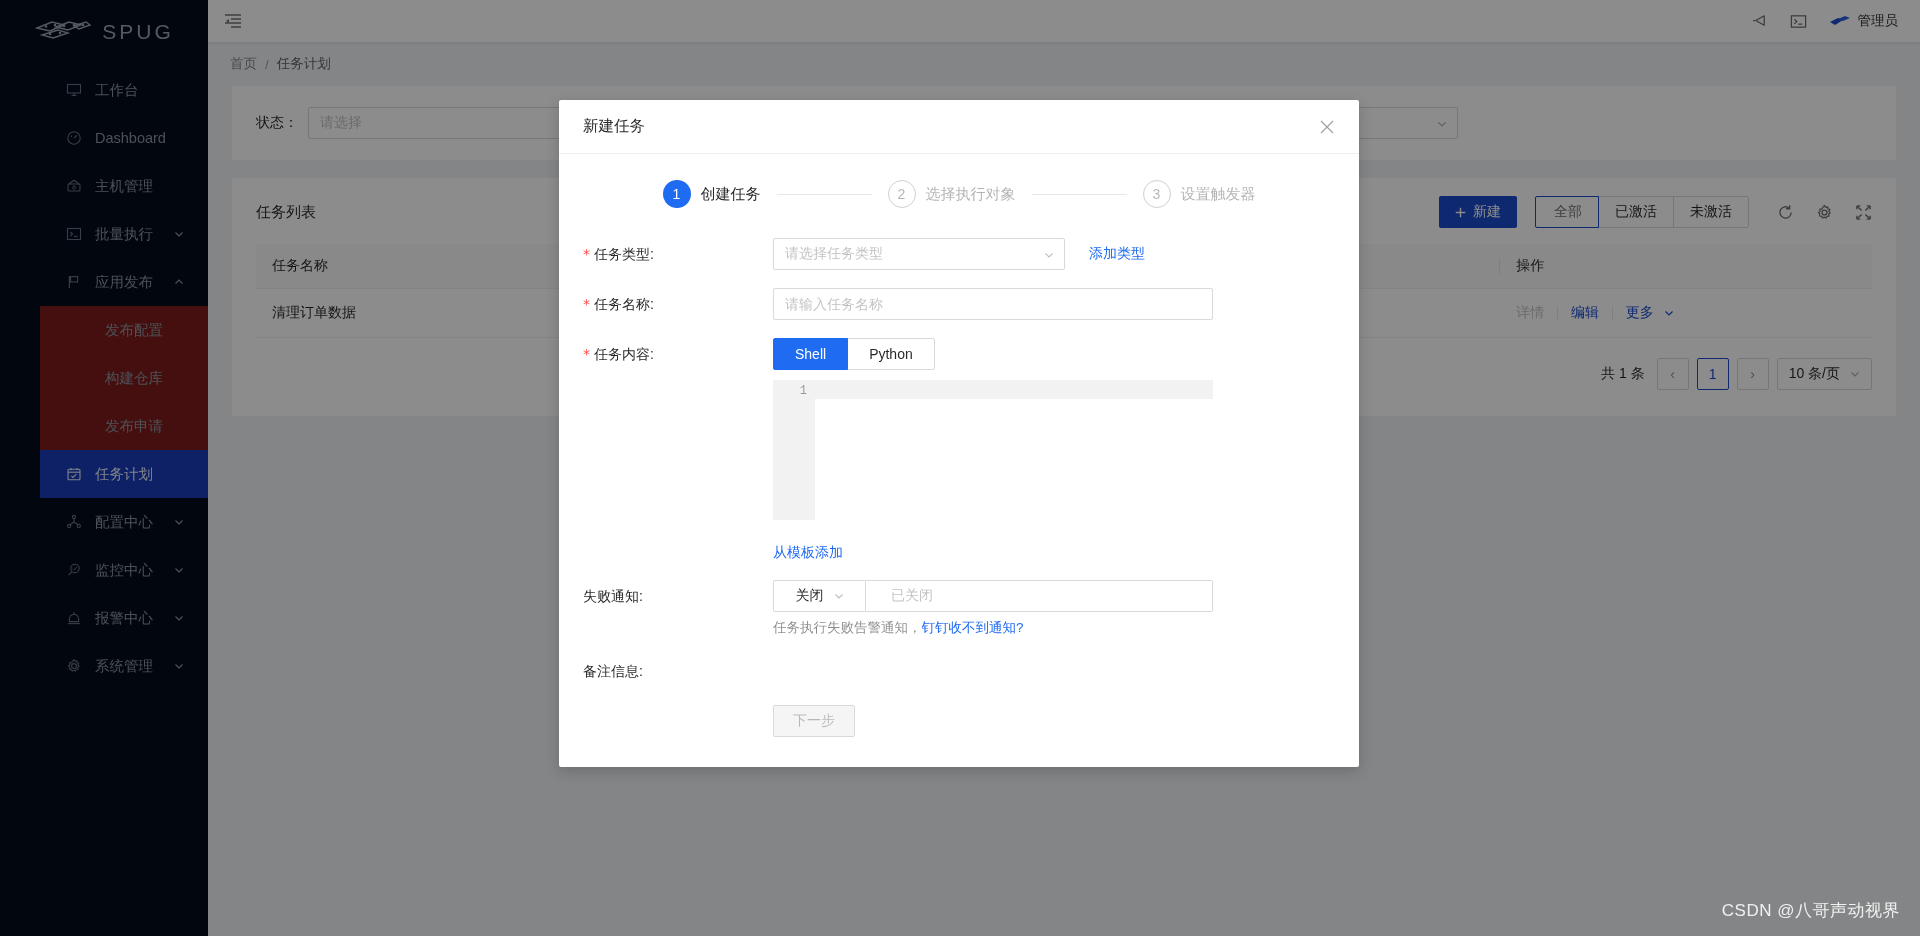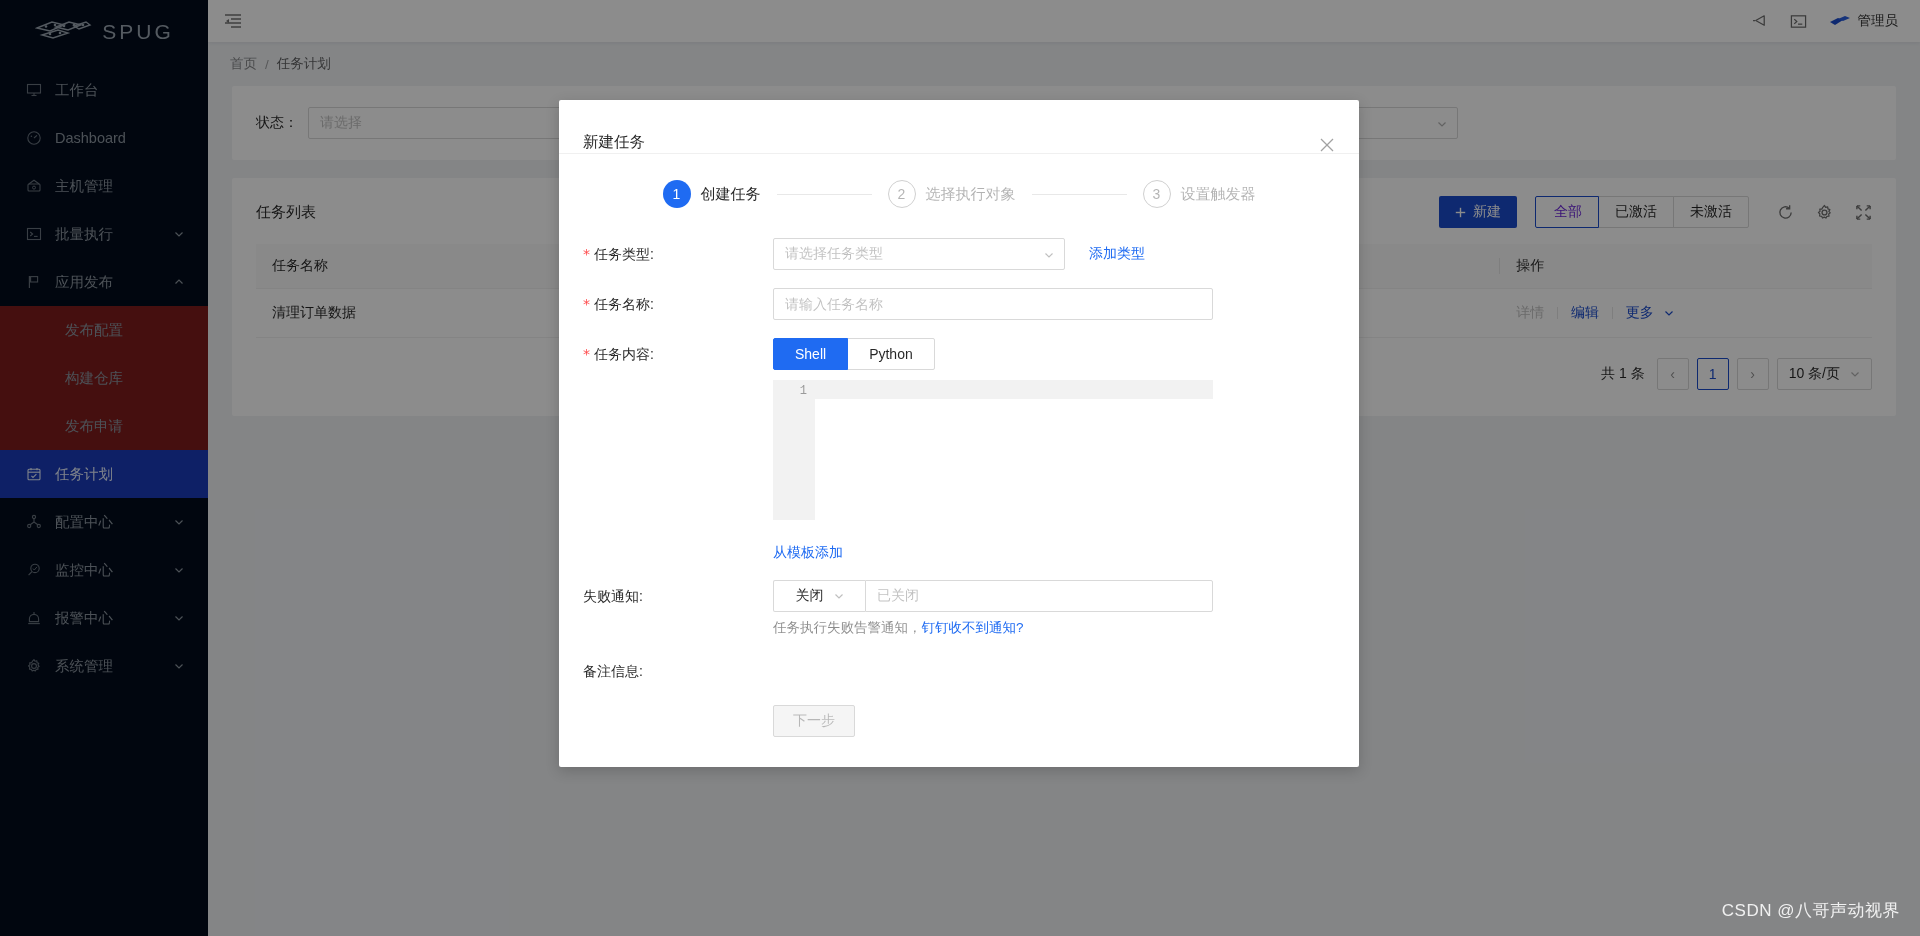--- a/index.html
+++ b/index.html
@@ -24,21 +24,21 @@
   .logo-area {
     height: 58px; display: flex; align-items: center;
     justify-content: center; gap: 10px;
     padding: 6px 0 0 0;
   }
   .logo-mark { width: 58px; height: 26px; display:block; }
   .logo-text {
     color: #9aa4b0; font-size: 21px; letter-spacing: 3px;
     font-weight: 400;
   }
-  .menu { margin-top: 8px; }
+  .menu { margin-top: 8px; margin-left: 40px; }
   .menu-item {
     height: 48px; display: flex; align-items: center;
     padding-left: 26px; gap: 13px;
     color: #8b949e; font-size: 14.5px; cursor: pointer;
     position: relative;
   }
   .menu-item .m-ico { width: 16px; height: 16px; flex: 0 0 16px; opacity: .75; }
   .menu-item.active { background: #1b3bbb; color: #e6eefc; }
   .menu-item.active .m-ico { opacity: 1; }
   .menu-item .chev {
@@ -102,21 +102,21 @@
   }
   .seg { display: flex; margin-left: 16px; }
   .seg-btn {
     height: 32px; padding: 0 16px; border: 1px solid #d9d9d9;
     background: #fff; font-size: 14px; cursor: pointer;
     display: flex; align-items: center; color: rgba(0,0,0,.85);
     margin-left: -1px; font-family: inherit;
   }
   .seg-btn:first-child { margin-left: 0; border-radius: 2px 0 0 2px; }
   .seg-btn:last-child { border-radius: 0 2px 2px 0; }
-  .seg-btn.sel { color: #6d28d9; border-color: #1b4ccd; z-index: 2; padding-left: 18px; }
+  .seg-btn.sel { color: #737373; border-color: #1b4ccd; z-index: 2; padding-left: 18px; }
   .tool-icons { display: flex; align-items: center; gap: 22px; margin-left: 26px; }
   .tool-icons .t-ico { width: 17px; height: 17px; opacity: .7; cursor: pointer; }
 
   table.tbl { width: 100%; border-collapse: collapse; margin-top: 16px; }
   table.tbl th {
     background: #fafafa; text-align: left; font-weight: 500;
     font-size: 14px; color: rgba(0,0,0,.85);
     padding: 13px 16px; border-bottom: 1px solid #f0f0f0;
     position: relative; white-space: nowrap;
   }
@@ -159,21 +159,21 @@
   
   .mask {
     position: absolute; inset: 0; background: rgba(0,0,0,.45); z-index: 50;
   }
   .modal {
     position: absolute; left: 559px; top: 100px;
     width: 800px; background: #fff; border-radius: 2px;
     z-index: 60; box-shadow: 0 4px 14px rgba(0,0,0,.18);
   }
   .modal-head {
-    height: 54px; display: flex; align-items: flex-end;
+    height: 54px; display: flex; align-items: center;
     padding: 0 24px; border-bottom: 1px solid #f0f0f0;
     font-size: 15.5px; color: rgba(0,0,0,.85);
   }
   .modal-close {
     margin-left: auto; width: 16px; height: 16px; cursor: pointer; opacity: .45;
   }
   .modal-body { padding: 26px 24px 30px 24px; }
 
   .steps { display: flex; align-items: center; justify-content: center; margin-bottom: 30px; }
   .step { display: flex; align-items: center; gap: 10px; }
@@ -242,21 +242,21 @@
 
   .notify-group { display: flex; width: 440px; }
   .notify-sel {
     width: 92px; height: 32px; border: 1px solid #d9d9d9; border-right: none;
     border-radius: 2px 0 0 2px; display: flex; align-items: center;
     justify-content: center; gap: 10px; font-size: 14px; background: #fff;
     color: rgba(0,0,0,.85); position: relative;
   }
   .notify-val {
     flex: 1; height: 32px; border: 1px solid #d9d9d9; border-radius: 0 2px 2px 0;
-    display: flex; align-items: center; padding: 0 11px;
+    display: flex; align-items: center; padding: 0 25px;
     font-size: 14px; color: rgba(0,0,0,.25); background: #fff;
   }
   .hint { margin-top: 7px; font-size: 13.5px; color: rgba(0,0,0,.45); }
   .hint a { color: #1f6bf2; text-decoration: none; cursor: pointer; text-align: right; }
 
   .f-textarea {
     width: 440px; height: 56px; border: 1px solid #d9d9d9; border-radius: 2px;
     padding: 6px 11px; font-size: 14px; font-family: inherit; resize: none;
     color: rgba(0,0,0,.85); outline: none;
   }

